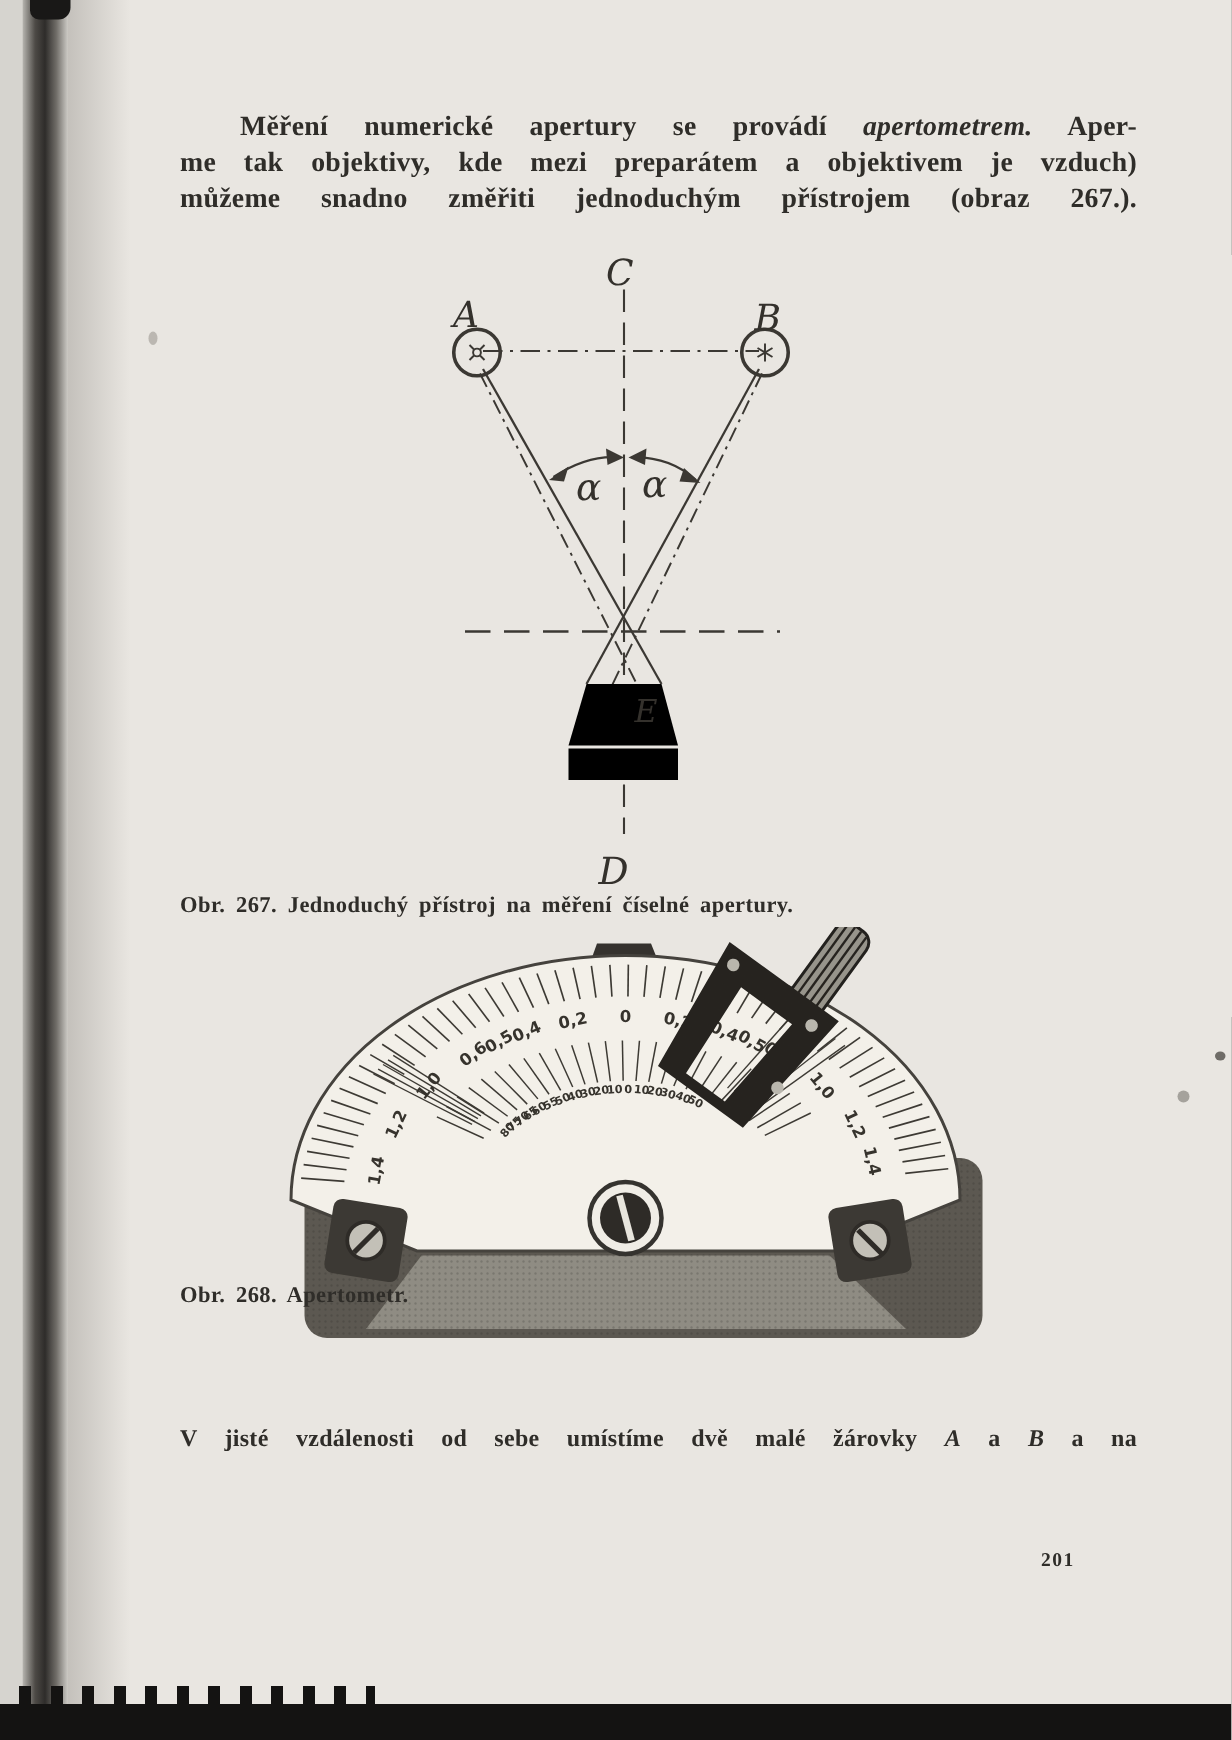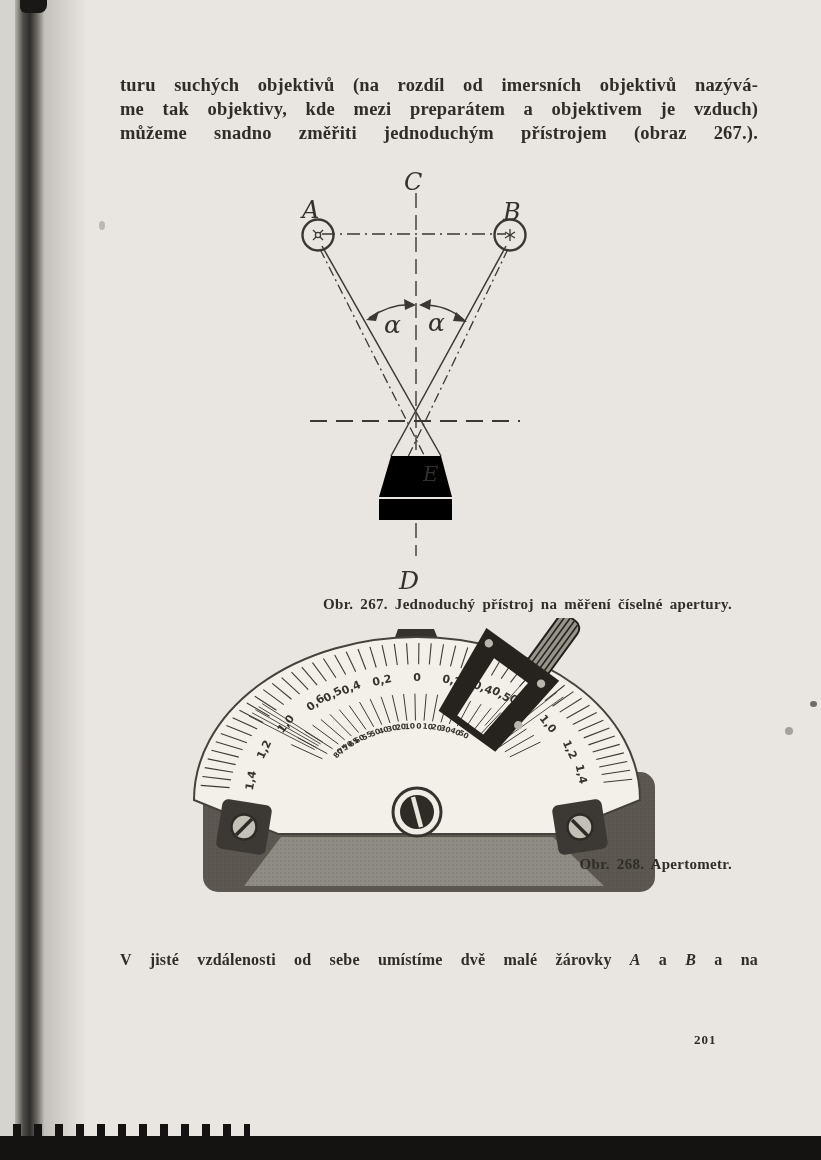--- a/index.html
+++ b/index.html
@@ -16,21 +16,21 @@
   .bottom-strip{position:absolute;left:0;top:1136px;width:821px;height:24px;background:#141312;}
   .bottom-teeth{position:absolute;left:0;top:1124px;width:250px;height:13px;
            background:repeating-linear-gradient(90deg,rgba(20,19,18,0) 0 13px,#141312 13px 21px);}
   .speck{position:absolute;border-radius:50%;}
   
   .para{position:absolute;left:120px;width:638px;font-weight:700;font-size:18.5px;letter-spacing:.2px;}
   .para .tline{text-align:justify;text-align-last:justify;line-height:23.8px;}
   #para2 .tline{line-height:27.4px;font-size:16px;}
   .tline i{font-style:italic;}
   .indent{padding-left:40px;}
-  .caption{position:absolute;left:120px;width:612px;text-align:right;font-weight:700;
+  .caption{position:absolute;left:120px;width:612px;text-align:left;font-weight:700;
            font-size:15px;letter-spacing:.3px;word-spacing:3px;}
   .pagenum{position:absolute;left:694px;top:1032px;font-weight:700;font-size:13px;letter-spacing:1px;}
   
   .figsvg{position:absolute;}
   #fig267 path,#fig267 line,#fig267 circle,#fig267 polyline{stroke:#3b3833;fill:none;}
   #fig267 text{font-family:"DejaVu Serif",serif;font-style:italic;fill:#34312c;}
   #fig268 text{font-family:"DejaVu Sans",sans-serif;font-weight:700;fill:#36332d;}
   .tick{stroke:#3d3a34;}
 </style>
 </head>
@@ -42,21 +42,21 @@
   <div class="binding"></div>
   <div class="binding-fade"></div>
   <div class="corner-wedge"></div>
   <div class="bottom-teeth"></div>
   <div class="bottom-strip"></div>
   <div class="speck" style="left:785px;top:727px;width:8px;height:8px;background:rgba(110,106,100,.55);"></div>
   <div class="speck" style="left:810px;top:701px;width:7px;height:6px;background:rgba(70,67,62,.75);"></div>
   <div class="speck" style="left:99px;top:221px;width:6px;height:9px;background:rgba(130,126,120,.45);"></div>
 
   <div id="para1" class="para" style="top:74px;">
-      <div class="tline"><span>turu suchých objektivů (na rozdíl od imersních objektivů nazývá-</span></div>
+      <div class="tline indent"><span>Měření numerické apertury se provádí </span><i>apertometrem.</i><span> Aper-</span></div>
       <div class="tline"><span>me tak objektivy, kde mezi preparátem a objektivem je vzduch)</span></div>
       <div class="tline"><span>můžeme snadno změřiti jednoduchým přístrojem (obraz 267.).</span></div>
     </div>
 
   <svg id="fig267" class="figsvg" style="left:230px;top:160px;" width="370" height="445" viewBox="230 160 370 445">
 
     <line x1="416" y1="193" x2="416" y2="556" stroke-width="1.4" stroke-dasharray="15 7"></line>
 
     <circle cx="318" cy="235" r="15.5" stroke-width="2.4"></circle>
     <circle cx="510" cy="235" r="15.5" stroke-width="2.4"></circle>

